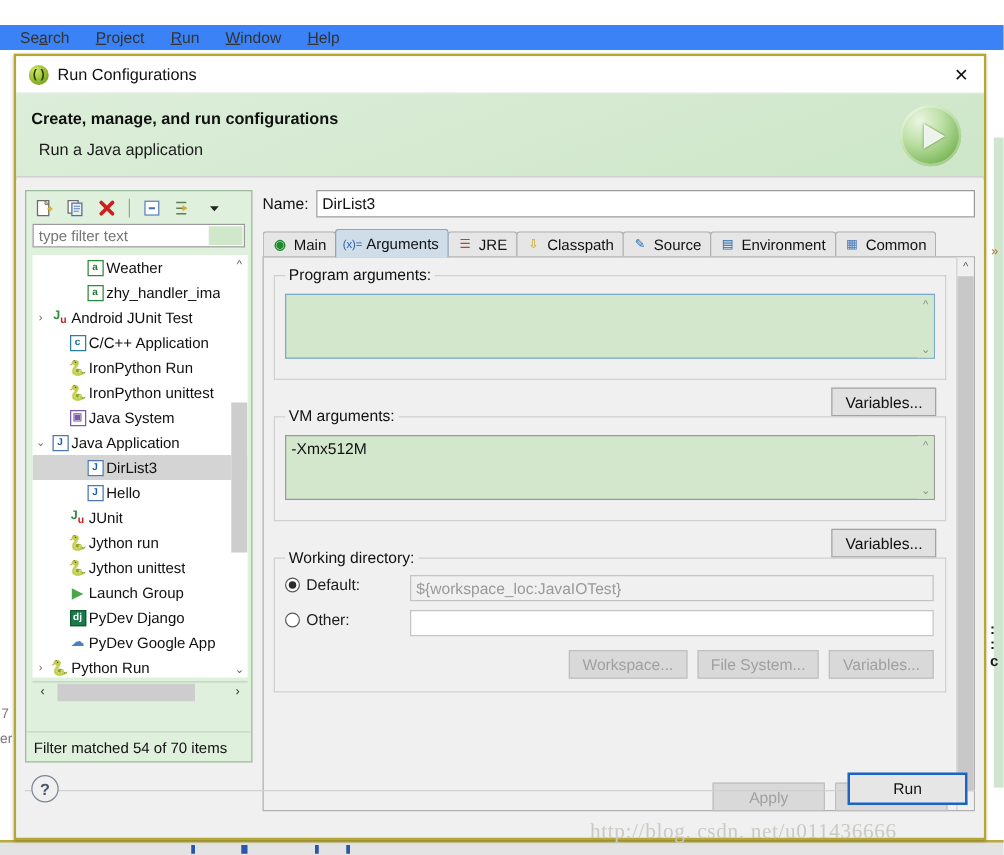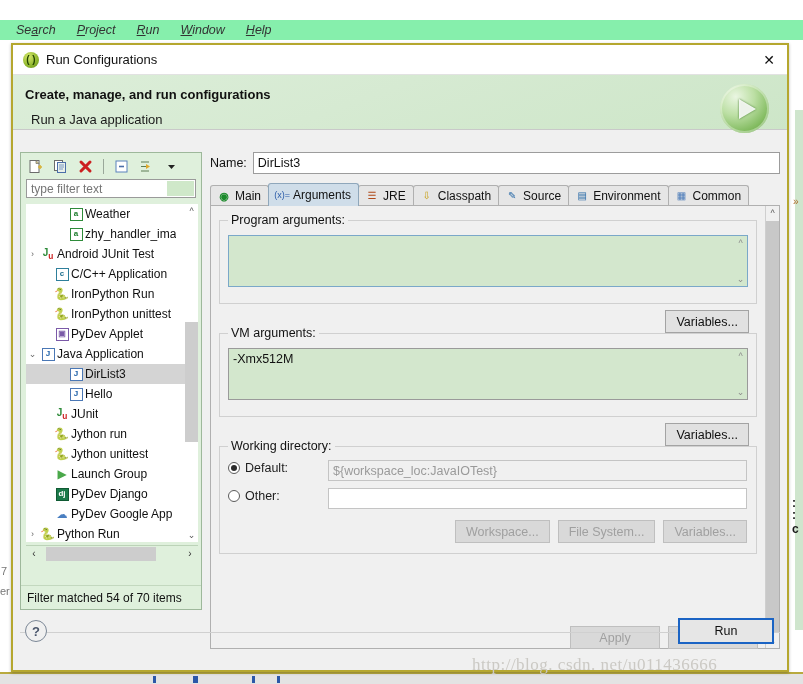--- a/index.html
+++ b/index.html
@@ -15,22 +15,21 @@
   #root { position: relative; width: 803px; height: 684px; }
 
   
   .ide-partial-title {
     position: absolute; left: 0; top: 2px;
     font-size: 12px; color: #8a8a8a; letter-spacing: .2px; margin-top: 39px;
   }
   .menubar {
     position: absolute; left: 0; top: 20px; width: 803px; height: 20px;
     display: flex; align-items: center; gap: 21px; padding-left: 16px;
-    background: #86efac;
-    font-style: italic;
+    background: #3b82f6;
   }
   .menubar .mi { font-size: 12.5px; color: #333; }
   .menubar .mi u { text-decoration: underline; }
 
   .bg-left-strip {
     position: absolute; left: 0; top: 40px; width: 14px; height: 644px;
     background: #ffffff;
   }
   .bg-left-num {
     position: absolute; left: 1px; top: 565px; font-size: 11px; color: #777;
@@ -74,21 +73,21 @@
     display: inline-flex; align-items: center; justify-content: center;
     color: #234500; font-size: 10px; font-weight: bold; line-height: 1;
   }
   .tb-close {
     position: absolute; right: 0px; top: 0px; width: 36px; height: 29px;
     display: flex; align-items: center; justify-content: center;
     font-size: 14px; color: #111; cursor: pointer;
   }
 
   .banner {
-    position: relative; height: 55px;
+    position: relative; height: 67px;
     background: linear-gradient(160deg, #dceed9 0%, #d6ead2 45%, #cde6c8 100%);
     border-bottom: 1px solid #c9c9c9;
   }
   .banner-h1 {
     position: absolute; left: 12px; top: 12px;
     font-size: 13px; font-weight: bold; color: #111;
   }
   .banner-h2 {
     position: absolute; left: 18px; top: 37px;
     font-size: 13px; color: #1a1a1a;
@@ -423,21 +422,21 @@
                 <span class="ticon">
                   <span class="ic-snake" style="color:#1a1a1a">🐍</span>
                 </span>
                 <span class="tlabel">IronPython unittest</span>
               </div>
               <div class="trow" style="padding-left: 14px;">
                 <span class="twist"></span>
                 <span class="ticon">
                   <span class="ic-box" style="border-color:#7b5aa8;color:#7b5aa8">▣</span>
                 </span>
-                <span class="tlabel">PyDev Applet</span>
+                <span class="tlabel">Java System</span>
               </div>
               <div class="trow" style="padding-left: 0px;">
                 <span class="twist">⌄</span>
                 <span class="ticon">
                   <span class="ic-box">J</span>
                 </span>
                 <span class="tlabel">Java Application</span>
               </div>
               <div class="trow sel" style="padding-left: 28px;">
                 <span class="twist"></span>

